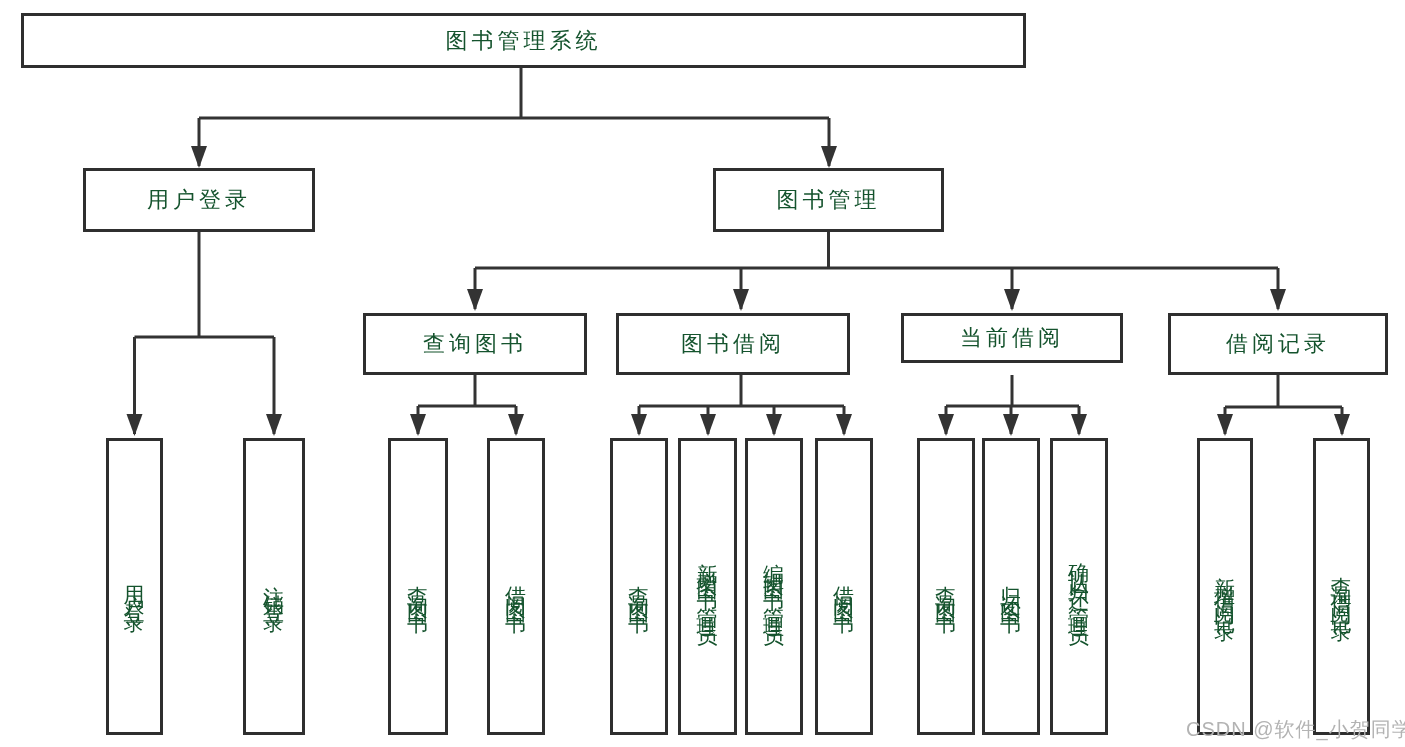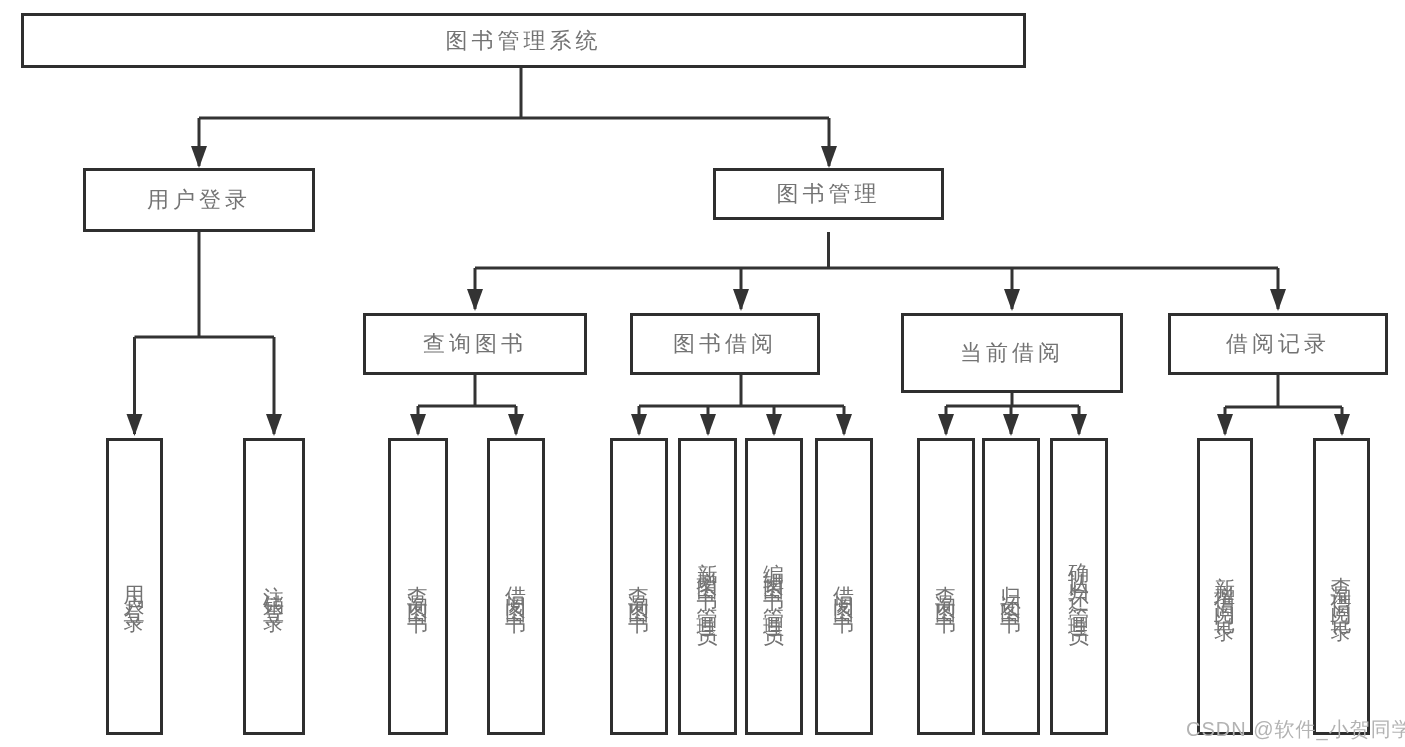--- a/index.html
+++ b/index.html
@@ -17,21 +17,21 @@
     width: 1405px; height: 747px;
   }
   .node {
     position: absolute;
     box-sizing: border-box;
     border: 3px solid #2f2f2f;
     background: #ffffff;
     display: flex;
     align-items: center;
     justify-content: center;
-    color: #737373;
+    color: #14532d;
     z-index: 2;
   }
   .node-h span {
     font-size: 22px;
     letter-spacing: 4px;
     white-space: nowrap;
   }
   .node-v span {
     writing-mode: vertical-rl;
     text-orientation: mixed;
@@ -113,31 +113,31 @@
     </g>
   </svg>
 
   <div class="node node-h" style="left:21px;top:13px;width:1005px;height:55px">
     <span>图书管理系统</span>
   </div>
 
   <div class="node node-h" style="left:83px;top:168px;width:232px;height:64px">
     <span>用户登录</span>
   </div>
-  <div class="node node-h" style="left:713px;top:168px;width:231px;height:52px">
+  <div class="node node-h" style="left:713px;top:168px;width:231px;height:64px">
     <span>图书管理</span>
   </div>
 
   <div class="node node-h" style="left:363px;top:313px;width:224px;height:62px">
     <span>查询图书</span>
   </div>
-  <div class="node node-h" style="left:630px;top:313px;width:190px;height:62px">
+  <div class="node node-h" style="left:616px;top:313px;width:234px;height:62px">
     <span>图书借阅</span>
   </div>
-  <div class="node node-h" style="left:901px;top:313px;width:222px;height:80px">
+  <div class="node node-h" style="left:901px;top:313px;width:222px;height:50px">
     <span>当前借阅</span>
   </div>
   <div class="node node-h" style="left:1168px;top:313px;width:220px;height:62px">
     <span>借阅记录</span>
   </div>
 
   <div class="node node-v" style="left:106px;top:438px;width:57px;height:297px">
     <span>用户登录</span>
   </div>
   <div class="node node-v" style="left:243px;top:438px;width:62px;height:297px">

